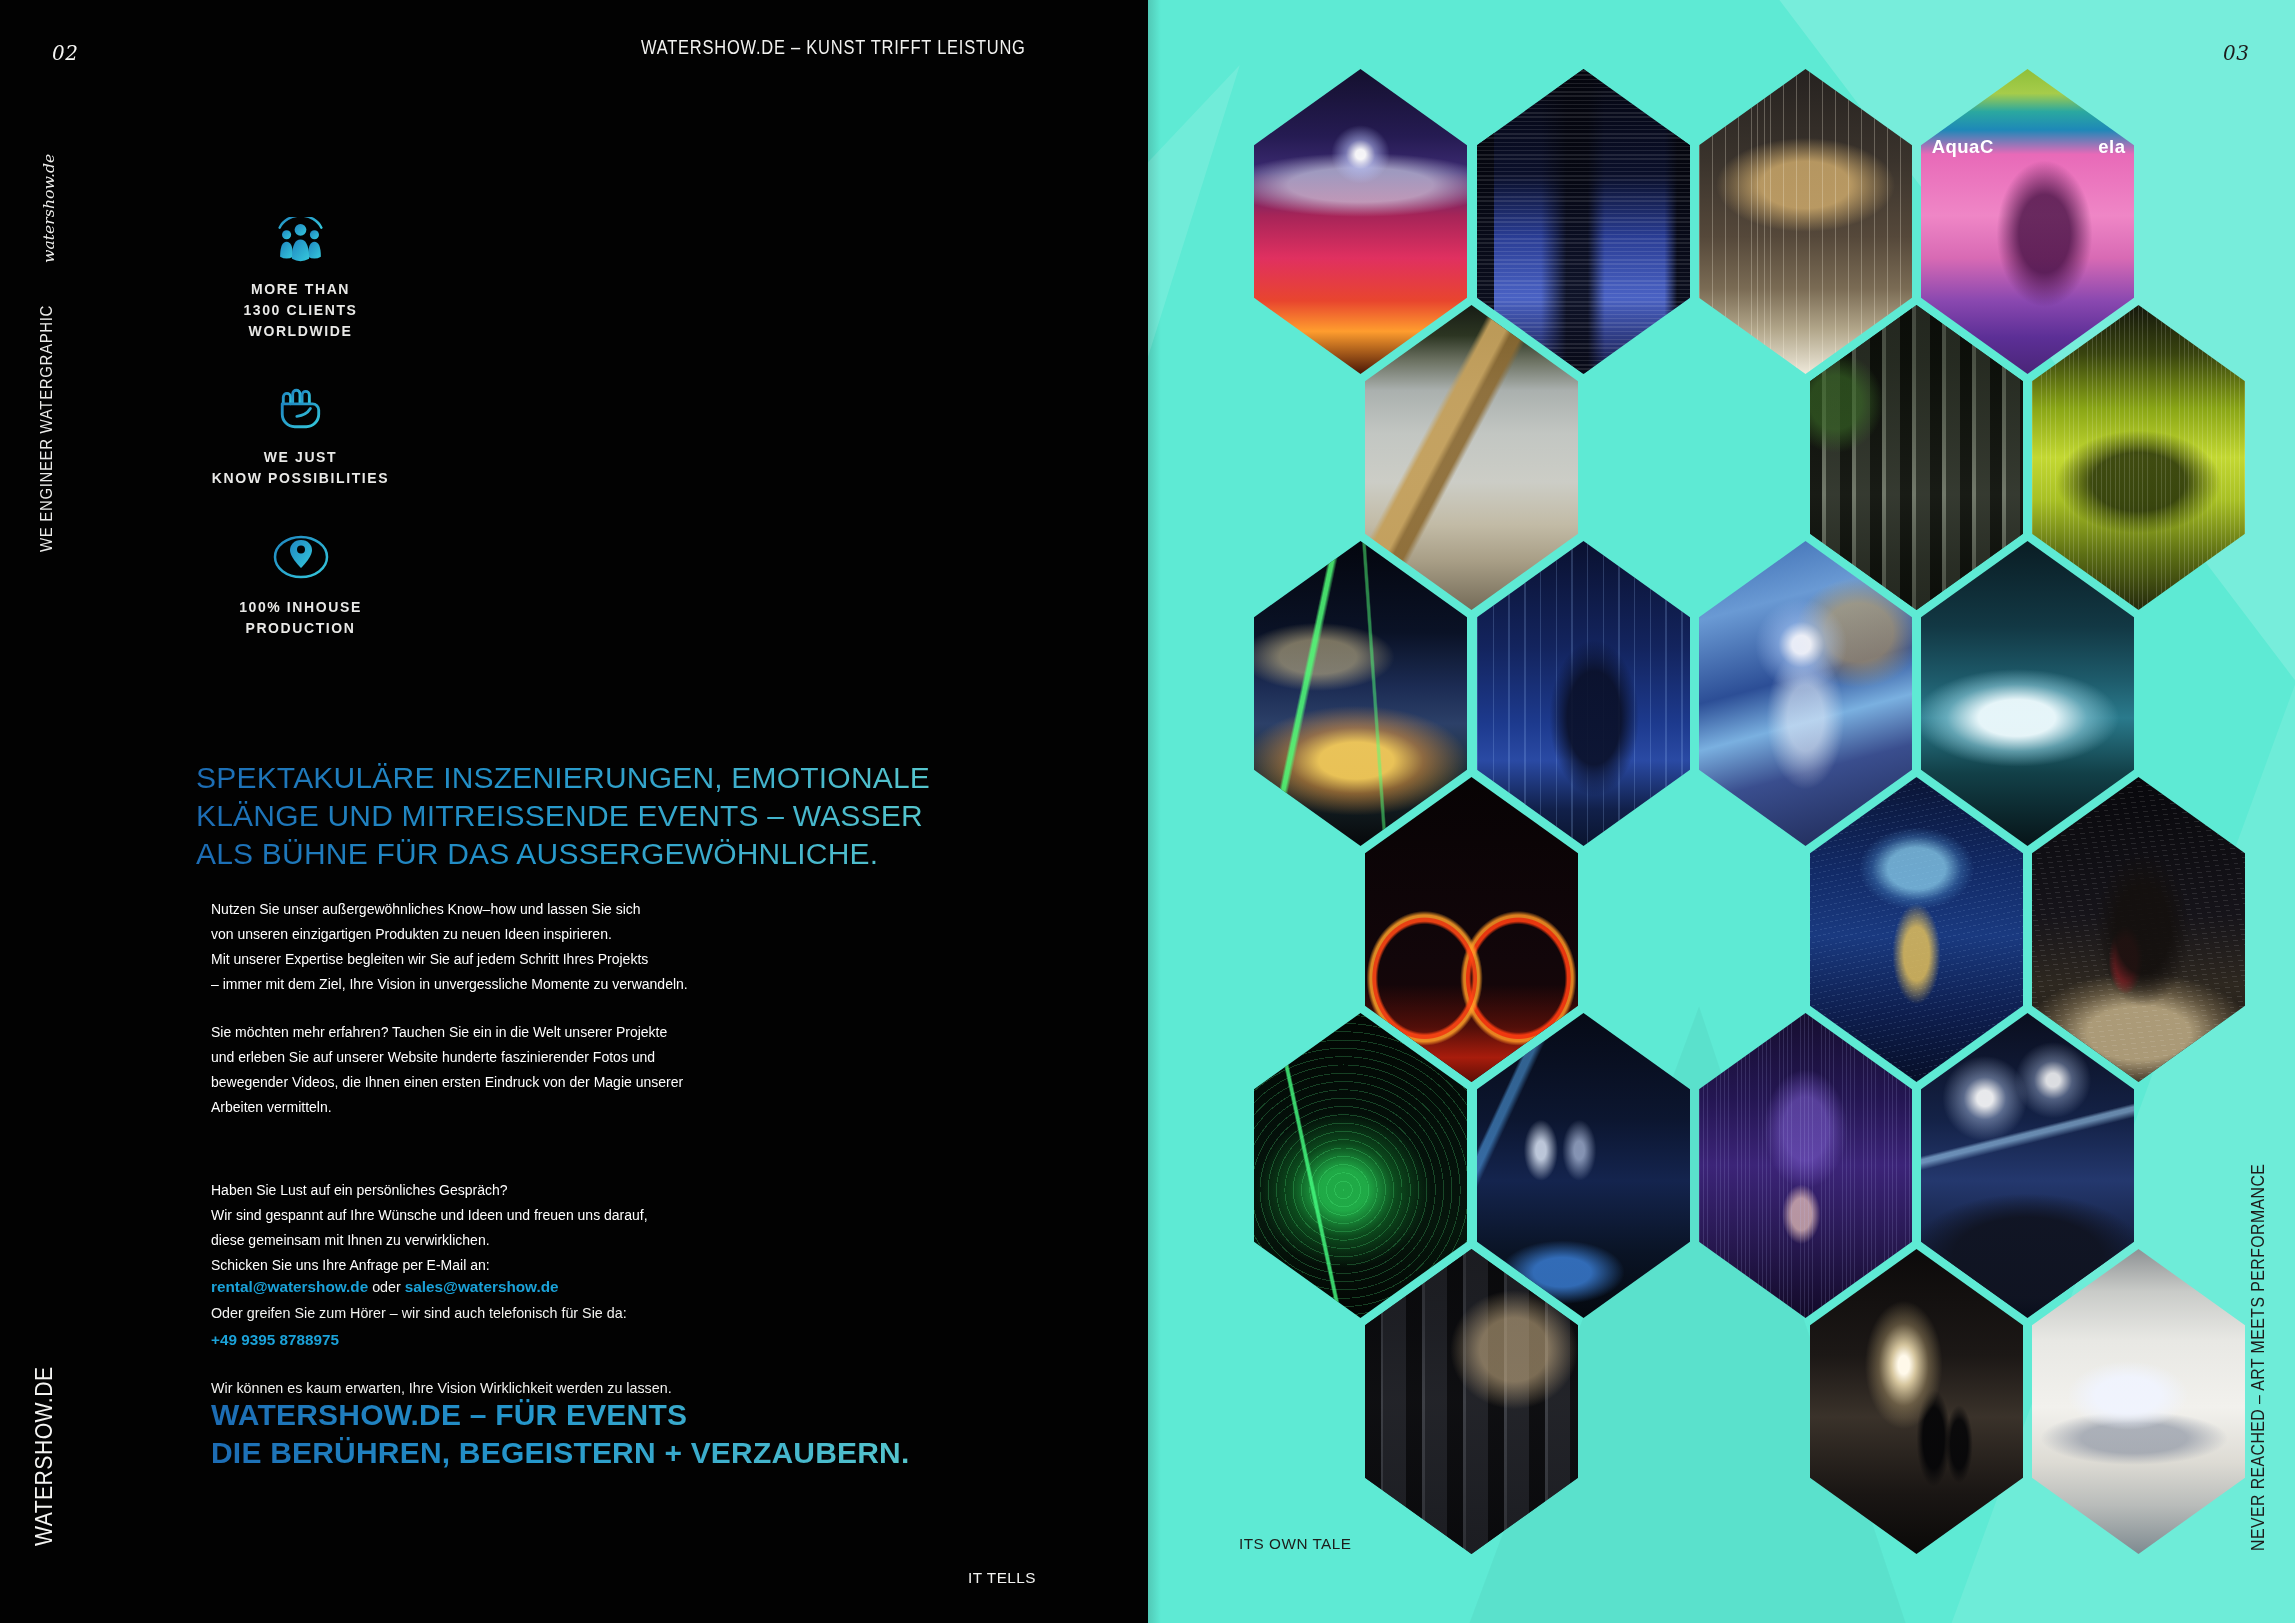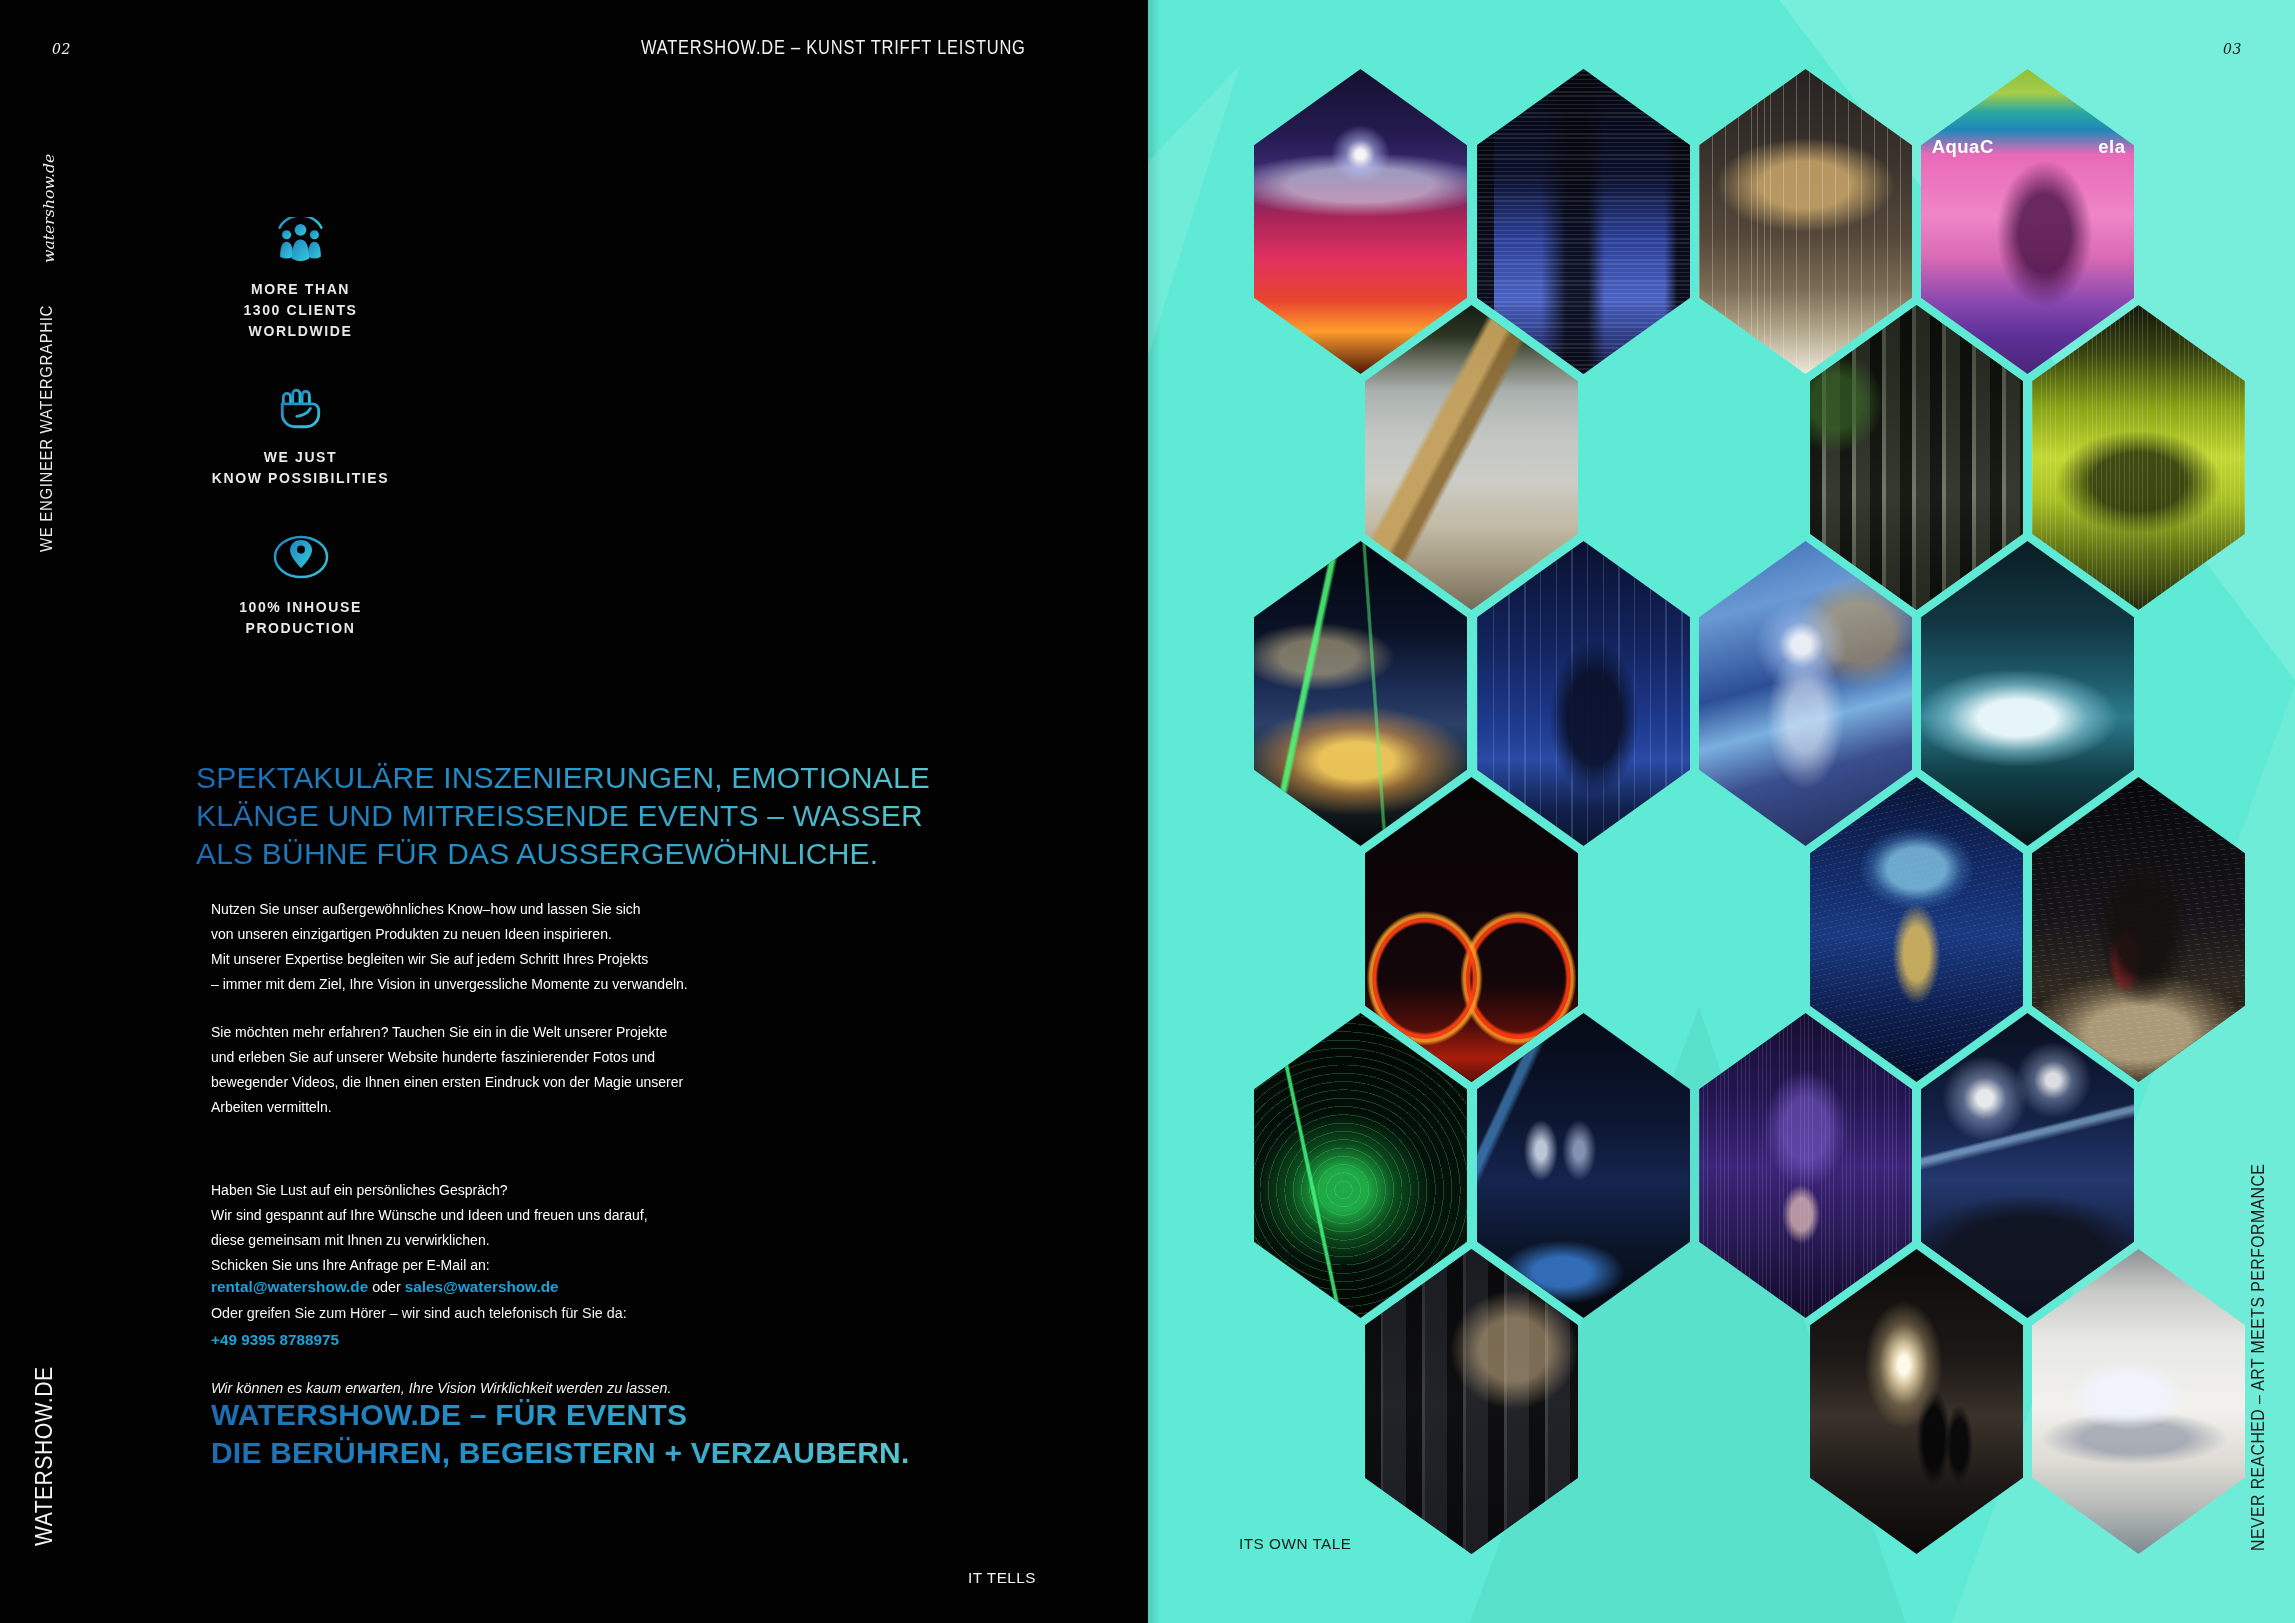--- a/index.html
+++ b/index.html
@@ -1,20 +1,20 @@
 <!DOCTYPE html>
 <html style="font-size:7.4px"><head>
 <meta charset="utf-8">
 <style>
   html,body{margin:0;padding:0;background:#000;}
   .canvas{position:relative;width:2295px;height:1623px;overflow:hidden;
           font-family:"Liberation Sans", sans-serif;background:#020202;}
   
   .page-left{position:absolute;left:0;top:0;width:1148px;height:1623px;background:#020202;color:#f1f1ef;}
-  .pagenum{position:absolute;font-family:"DejaVu Serif", serif;font-style:italic;font-size:14px;letter-spacing:0.5px;}
+  .pagenum{position:absolute;font-family:"DejaVu Serif", serif;font-style:italic;font-size:20px;letter-spacing:0.5px;}
   .pagenum-left{left:52px;top:41px;color:#f5f5f3;}
   .pagenum-right{left:2223px;top:41px;color:#1c1c1c;}
   .top-header{position:absolute;left:641px;top:36px;font-size:19.4px;letter-spacing:0.9px;color:#f2f2f0;
               transform:scaleX(.85);transform-origin:0 50%;white-space:nowrap;}
   .vert{position:absolute;white-space:nowrap;transform:rotate(-90deg);transform-origin:0 0;}
   .rail-site{left:39px;top:263px;font-family:"DejaVu Serif", serif;font-style:italic;font-size:15.7px;color:#eeeeec;}
   .rail-tagline{left:37px;top:552px;font-size:16.7px;letter-spacing:0.7px;color:#ececea;transform:rotate(-90deg) scaleX(.9);}
   .rail-brand{left:30.5px;top:1546px;font-size:23px;letter-spacing:0.5px;color:#f4f4f2;transform:rotate(-90deg) scaleX(.92);}
   .rail-right{left:2248px;top:1551px;font-size:17.6px;letter-spacing:0.5px;color:#1d1d1b;transform:rotate(-90deg) scaleX(.9);}
   .stats{position:absolute;left:148px;top:217px;width:305px;text-align:center;}
@@ -27,21 +27,21 @@
          letter-spacing:0.2px;white-space:nowrap;color:#2596cb;}
   @supports ((-webkit-background-clip:text) or (background-clip:text)){
     .grad{background:linear-gradient(90deg,#1c6cb4 0%,#2496cb 45%,#56c6cd 100%);
           -webkit-background-clip:text;background-clip:text;color:transparent;-webkit-text-fill-color:transparent;}
   }
   .body-par{position:absolute;left:211px;font-size:14px;line-height:25px;color:#ffffff;white-space:nowrap;}
   .p1{top:897px;} .p2{top:1020px;} .p3{top:1178px;}
   .contact-line{position:absolute;left:211px;white-space:nowrap;font-size:14.3px;color:#f2f2f0;}
   .emails{top:1278px;} .phone-intro{top:1305px;} .phone-line{top:1331px;}
   .link{color:#1ba2d8;font-weight:bold;font-size:15.3px;text-decoration:none;}
-  .closing{top:1380px;font-style:italic;}
+  .closing{top:1380px;}
   .tag-end{position:absolute;left:968px;top:1569px;font-size:15.3px;letter-spacing:0.5px;color:#f4f4f2;}
   
   .page-right{position:absolute;left:1148px;top:0;width:1148px;height:1623px;background:#5eead4;}
   .facet{position:absolute;left:0;top:0;width:100%;height:100%;}
   .tag-start{position:absolute;left:91px;top:1527px;font-size:15.3px;letter-spacing:0.5px;color:#1d1d1b;margin-top:8px;}
   .hex{position:absolute;width:213px;height:305px;
        clip-path:polygon(50% 0%,100% 25%,100% 75%,50% 100%,0% 75%,0% 25%);}
   .hex .cap{position:absolute;top:22%;font-size:18.5px;font-weight:bold;color:#fff;letter-spacing:0.5px;}
   .cap-a{left:5%;} .cap-b{right:4%;}
   .seam{position:absolute;left:0;top:0;width:13px;height:100%;

